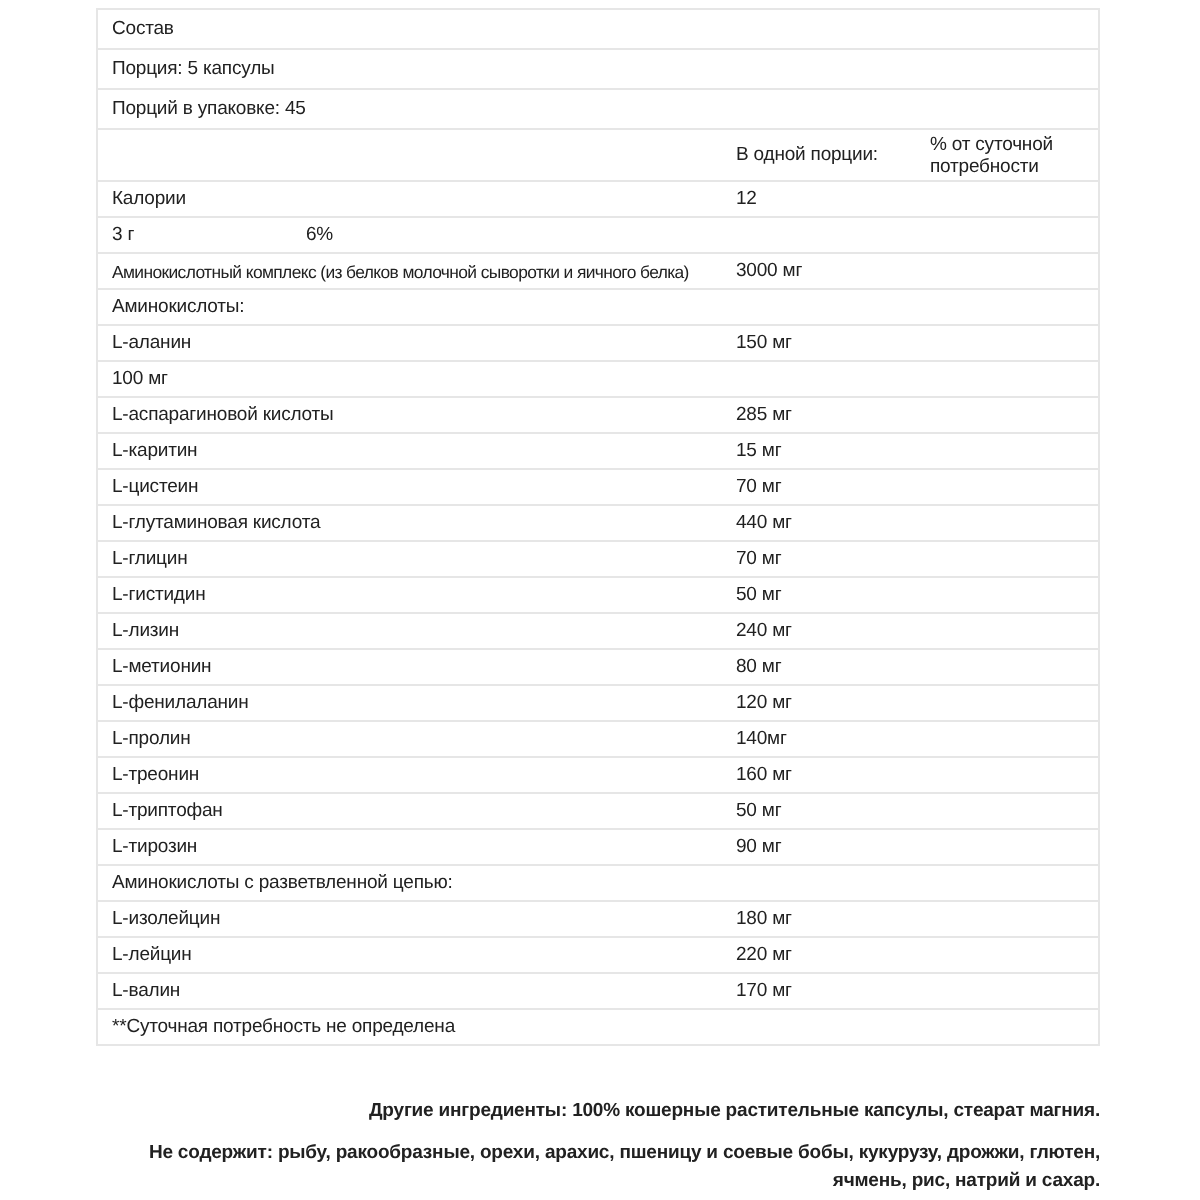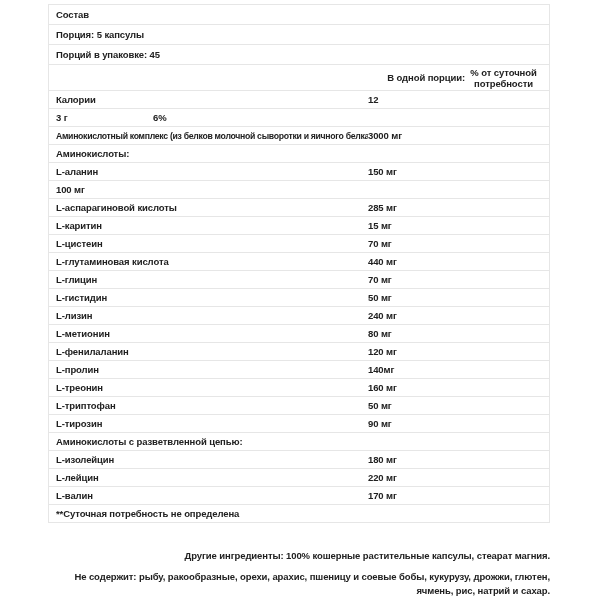--- a/index.html
+++ b/index.html
@@ -14,30 +14,30 @@
 
   
   .facts-table{
     position:absolute;left:48px;top:4px;width:502px;
     border:1px solid var(--line);border-bottom:none;background:var(--bg);
   }
   .t-row{
     display:flex;align-items:center;
     border-bottom:1px solid var(--line);
     padding:2.5px 7px;
-    font-size:9.5px;font-weight:700;line-height:12px;letter-spacing:-0.1px;
+    font-size:9.5px;font-weight:400;line-height:12px;letter-spacing:-0.1px;
   }
   .t-row.info{padding-top:3.5px;padding-bottom:3.5px;}
   .t-row.colheader{padding-top:1.5px;padding-bottom:1.5px;line-height:11px;}
   .cell-label{width:312px;flex:none;padding-right:6px;}
   .cell-amount{width:97px;flex:none;}
   .cell-percent{flex:1;}
   .cell-full{flex:1;}
-  .colheader .cell-amount{text-align:right;}
-  .colheader .cell-percent{text-align:center;}
+  .colheader .cell-amount{text-align:left;}
+  .colheader .cell-percent{}
   
   .t-row:nth-child(7) .cell-label{font-size:8.7px;letter-spacing:-0.3px;white-space:nowrap;overflow:hidden;}
 
   
   .footer{position:absolute;left:48px;top:549px;width:502px;}
   .footer p{
     margin:0 0 7px;font-size:9.5px;line-height:14px;
     font-weight:600;letter-spacing:-0.1px;color:var(--text);text-align:right;
   }
   .footer .lead{font-weight:700;}

